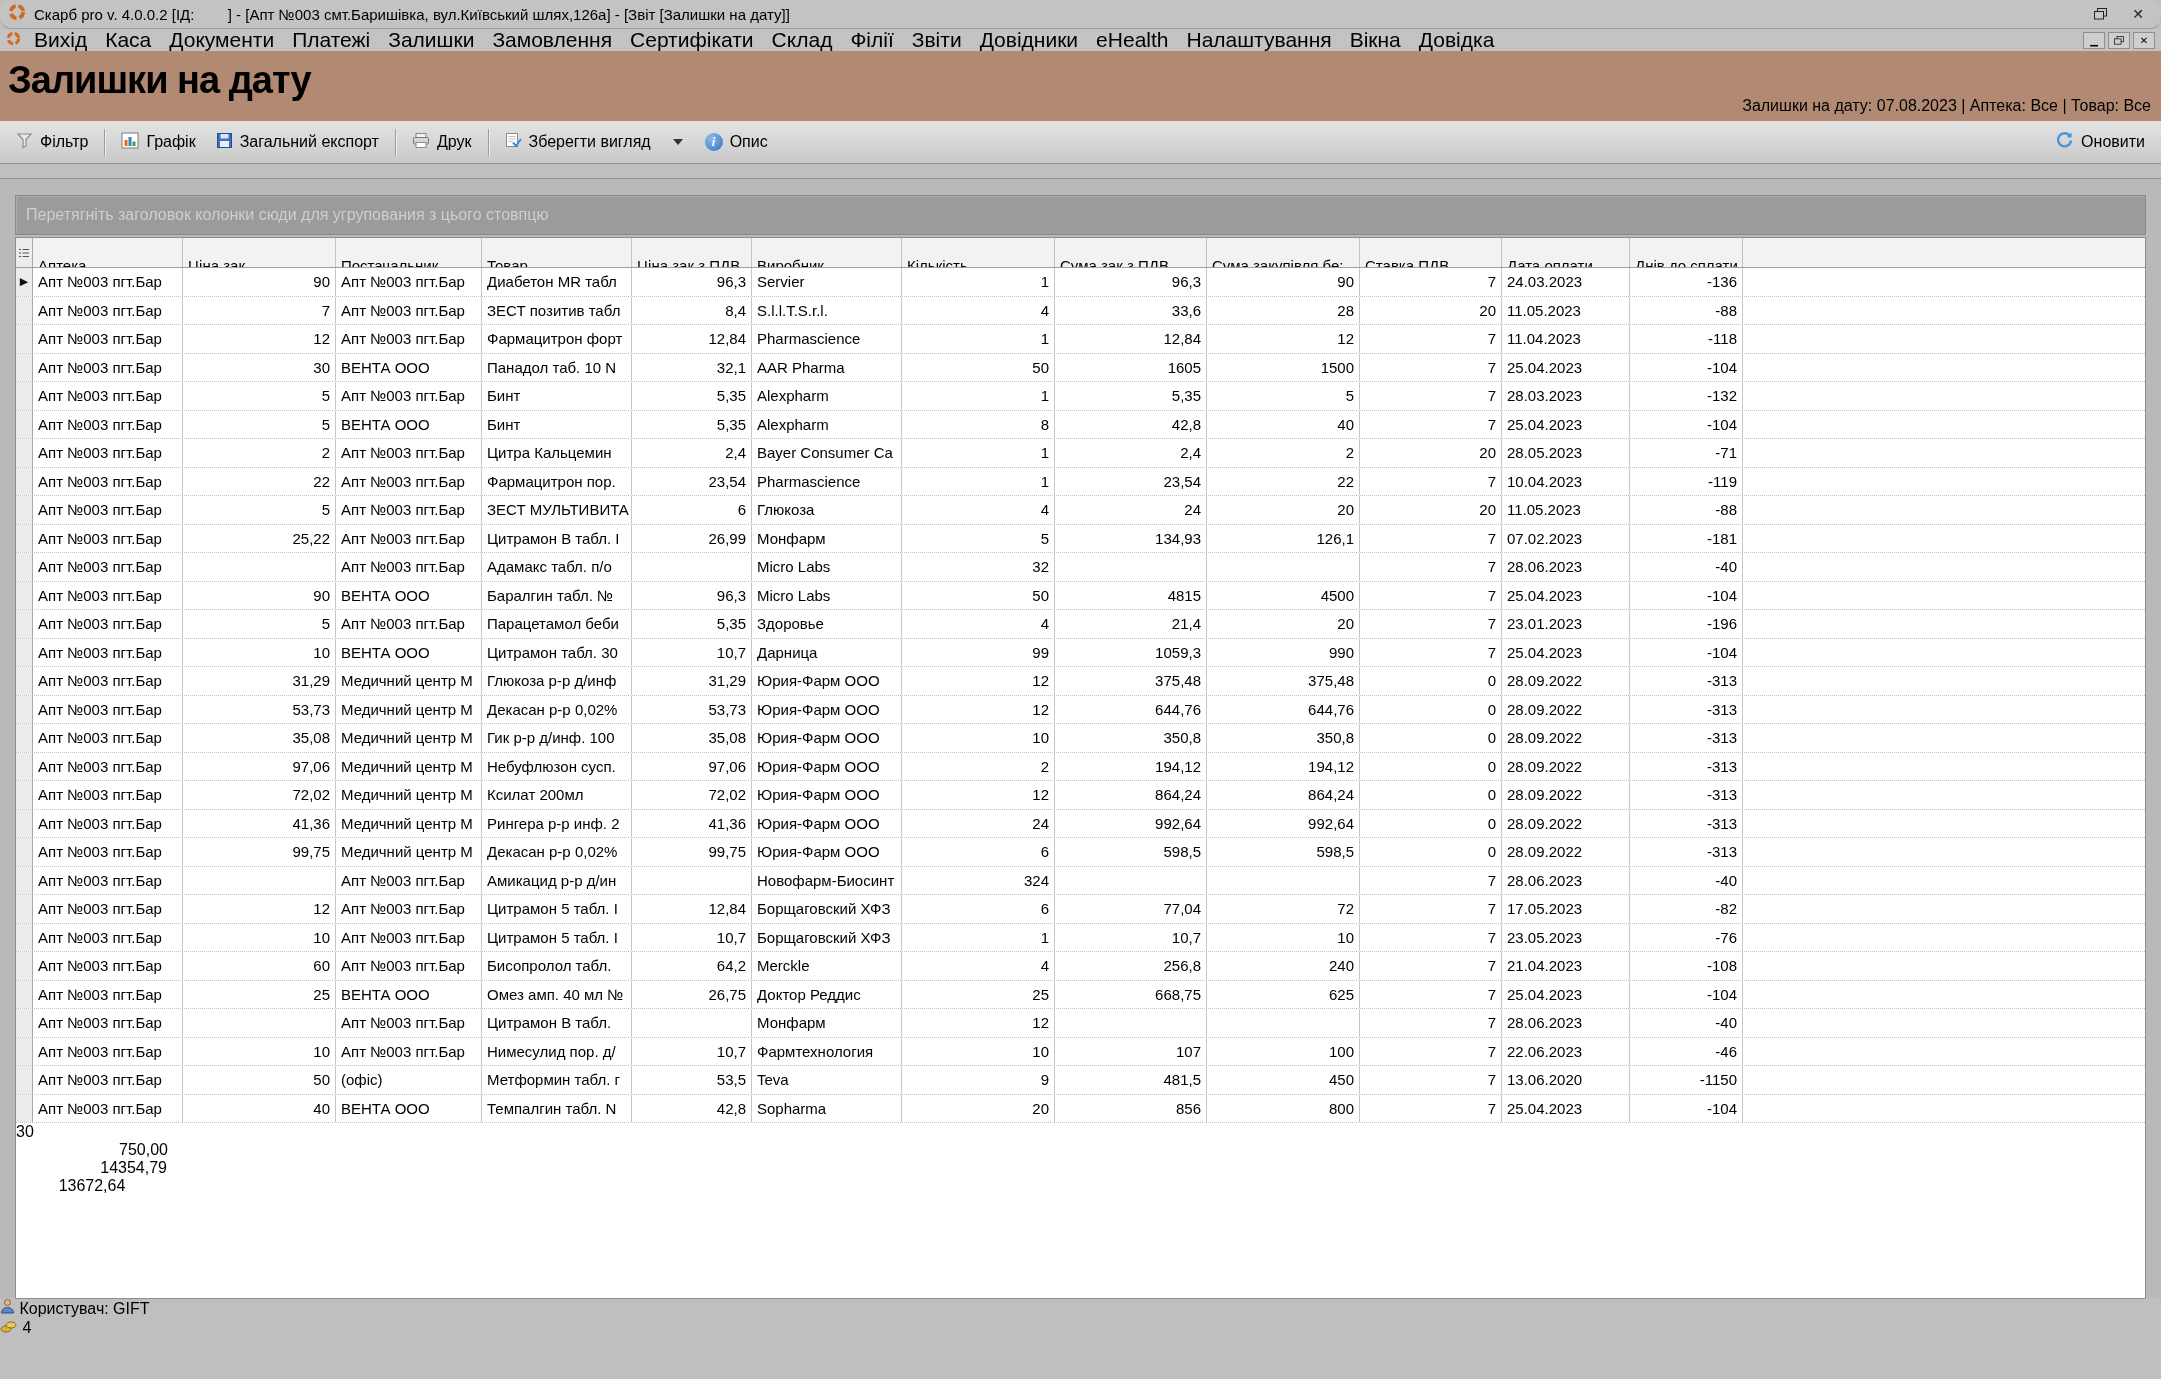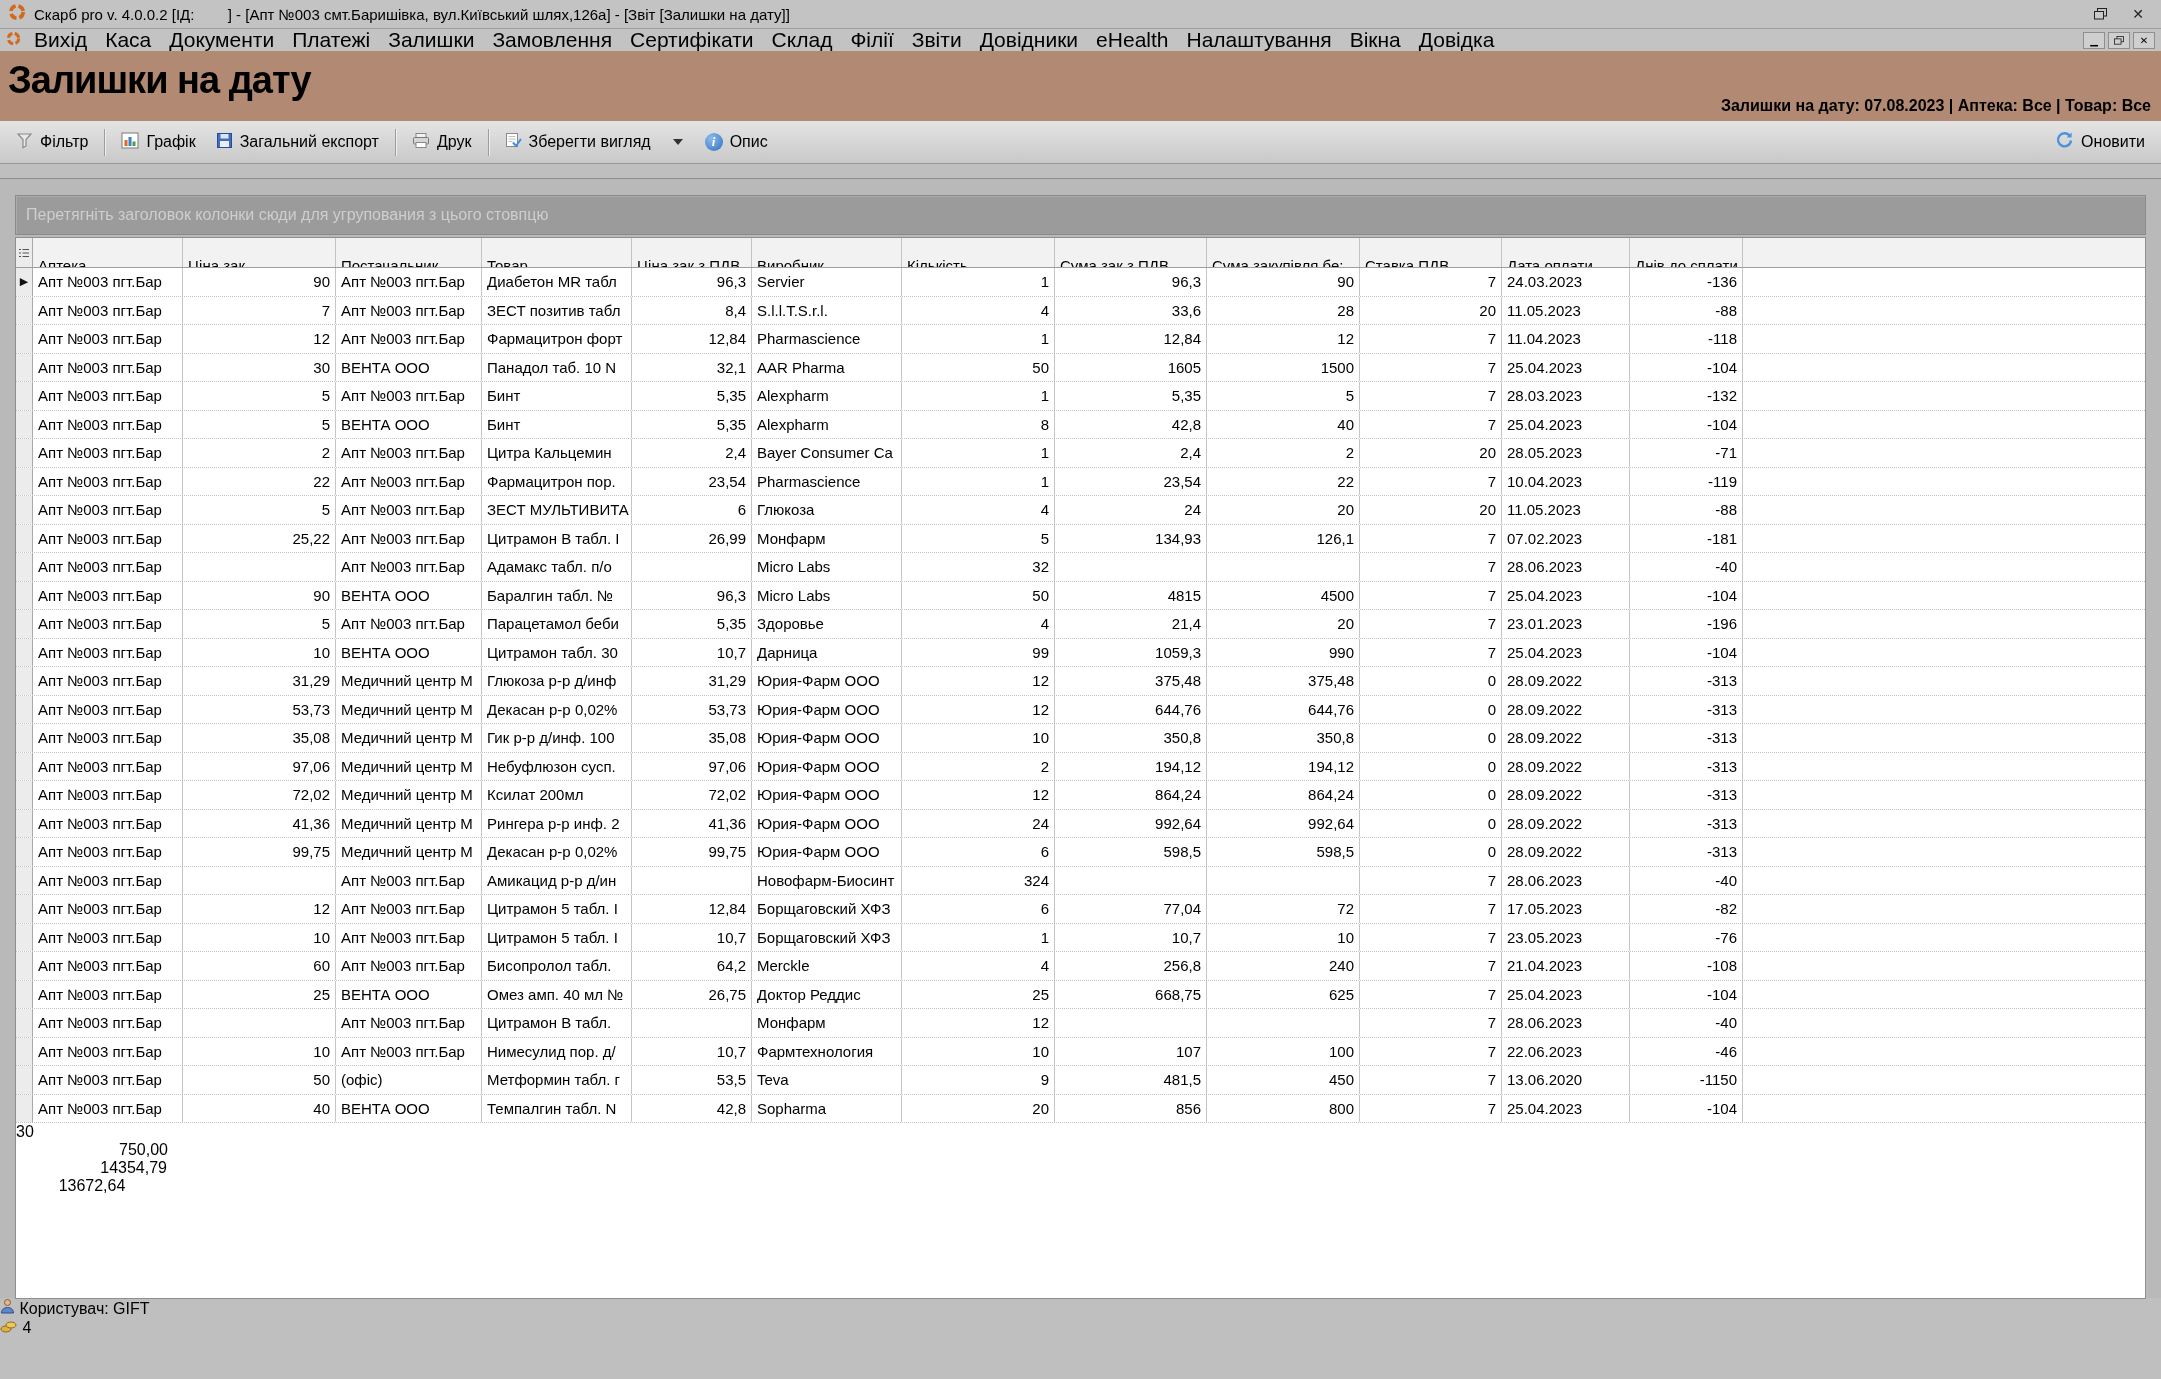--- a/index.html
+++ b/index.html
@@ -2,39 +2,39 @@
 <html><head>
 <meta charset="utf-8">
 <style>
   * { box-sizing: border-box; margin: 0; padding: 0; }
   html,body { width:2161px; height:1379px; overflow:hidden; }
   body { font-family:"Liberation Sans", sans-serif; background:#bfbfbf; color:#000; }
   .app { width:2161px; height:1379px; display:flex; flex-direction:column; }
 
   
   .titlebar { height:29px; background:#c3c3c3; border-bottom:1px solid #9e9e9e;
-    display:flex; align-items:center; padding:0 8px; gap:8px; flex:0 0 auto; }
+    display:flex; align-items:center; padding:0 8px; gap:8px; flex:0 0 auto;border-radius:11px; }
   .titlebar .title { font-size:15px; white-space:pre; flex:1; overflow:hidden; }
   .winbtn { width:30px; height:22px; display:flex; align-items:center; justify-content:center;
     font-size:14px; color:#222; }
 
   
   .menubar { height:22px; background:#c3c3c3; display:flex; align-items:center;
     padding:0 6px; flex:0 0 auto; }
   .menubar .appicon { margin-right:4px; }
   .menu-items { display:flex; flex:1; }
   .menu-item { font-size:21px; padding:1px 9px; white-space:nowrap; }
   .mdi-controls { display:flex; gap:3px; }
   .mdibtn { width:22px; height:17px; background:#cfcfcf; border:1px solid #8f8f8f;
     display:flex; align-items:center; justify-content:center; font-size:10px; }
 
   
   .band { height:70px; background:#b28a73; position:relative; flex:0 0 auto; }
   .band-title { font-size:38px; font-weight:800; letter-spacing:-1px; padding:8px 0 0 8px; }
-  .band-info { position:absolute; right:10px; bottom:6px; font-size:16px; font-weight:bold; }
+  .band-info { position:absolute; right:10px; bottom:6px; font-size:16px; font-weight:normal; }
 
   
   .toolbar { height:43px; background:linear-gradient(#e4e4e4,#c9c9c9);
     border-bottom:1px solid #979797; display:flex; align-items:center; padding:0 8px;
     gap:4px; flex:0 0 auto; font-size:16px; }
   .tbtn { display:flex; align-items:center; gap:7px; padding:5px 8px; white-space:nowrap; }
   .tsep { width:1px; height:27px; background:#9d9d9d; box-shadow:1px 0 0 #efefef; margin:0 4px; }
   .dd-arrow { width:0; height:0; border-left:5px solid transparent; border-right:5px solid transparent;
     border-top:6px solid #333; margin:0 10px; }
   .info-badge { width:18px; height:18px; border-radius:50%;

